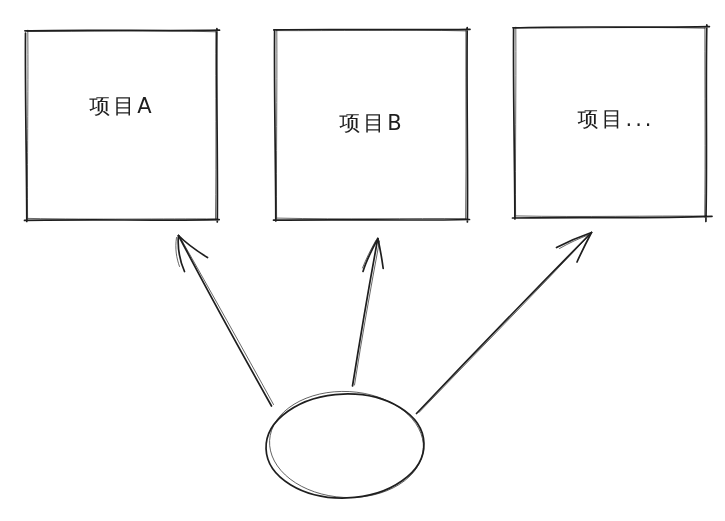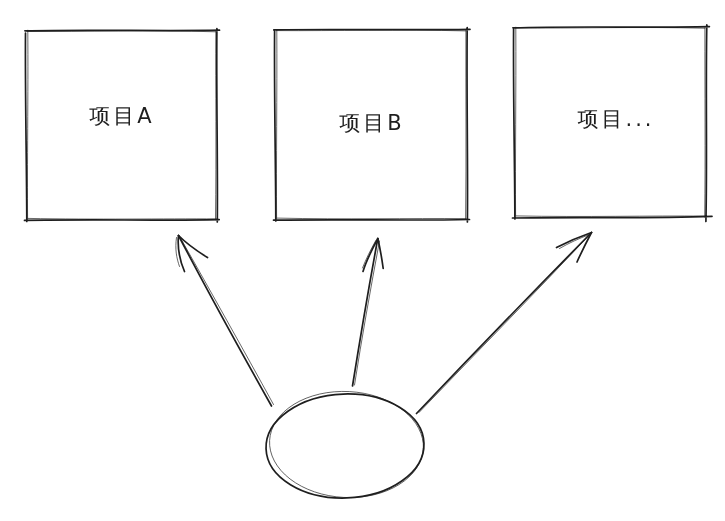--- a/index.html
+++ b/index.html
@@ -111,20 +111,20 @@
 
     <g>
       <path class="stroke-main" d="M 416.5 413.5 C 474 353 533 292 591.5 232.5"></path>
       <path class="stroke-soft" d="M 419 412.5 C 476 353 534 294 589 235.5"></path>
       <path class="stroke-main" d="M 591.5 232.5 C 580 236.5 568 241.5 556.5 247.5"></path>
       <path class="stroke-soft" d="M 589.5 234.5 C 579 238.5 569 243 559.5 248.5"></path>
       <path class="stroke-main" d="M 591.5 232.5 C 586.5 242 581.5 252 577 262"></path>
     </g>
   </svg>
 
-  <div class="node-label" style="left:122px; top:116px;">项目A</div>
+  <div class="node-label" style="left:122px; top:106px;">项目A</div>
 
   <div class="node-label" style="left:372px; top:123px;">项目B</div>
 
   <div class="node-label" style="left:616px; top:119px;">项目...</div>
 
 
 </div>
 
 </body></html>

